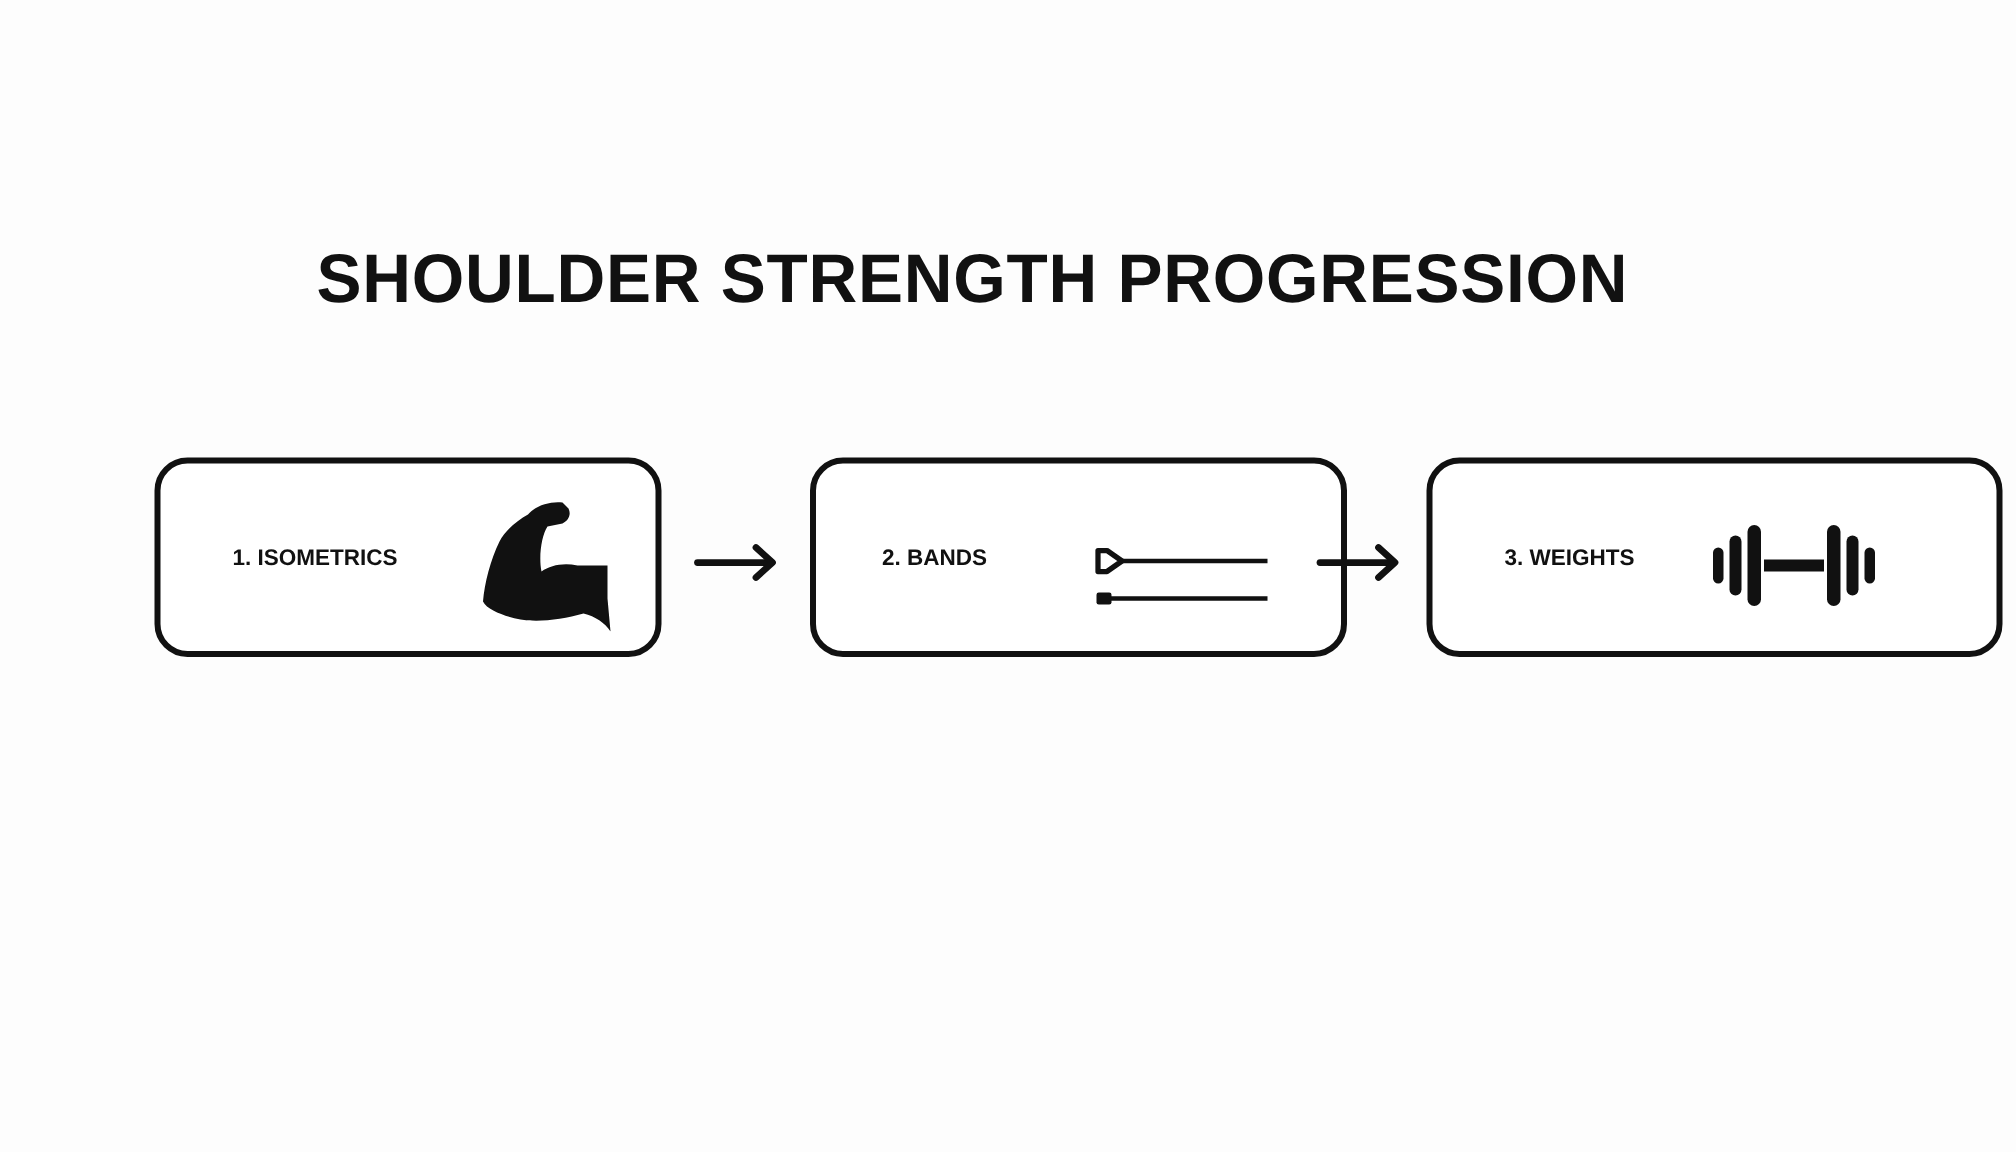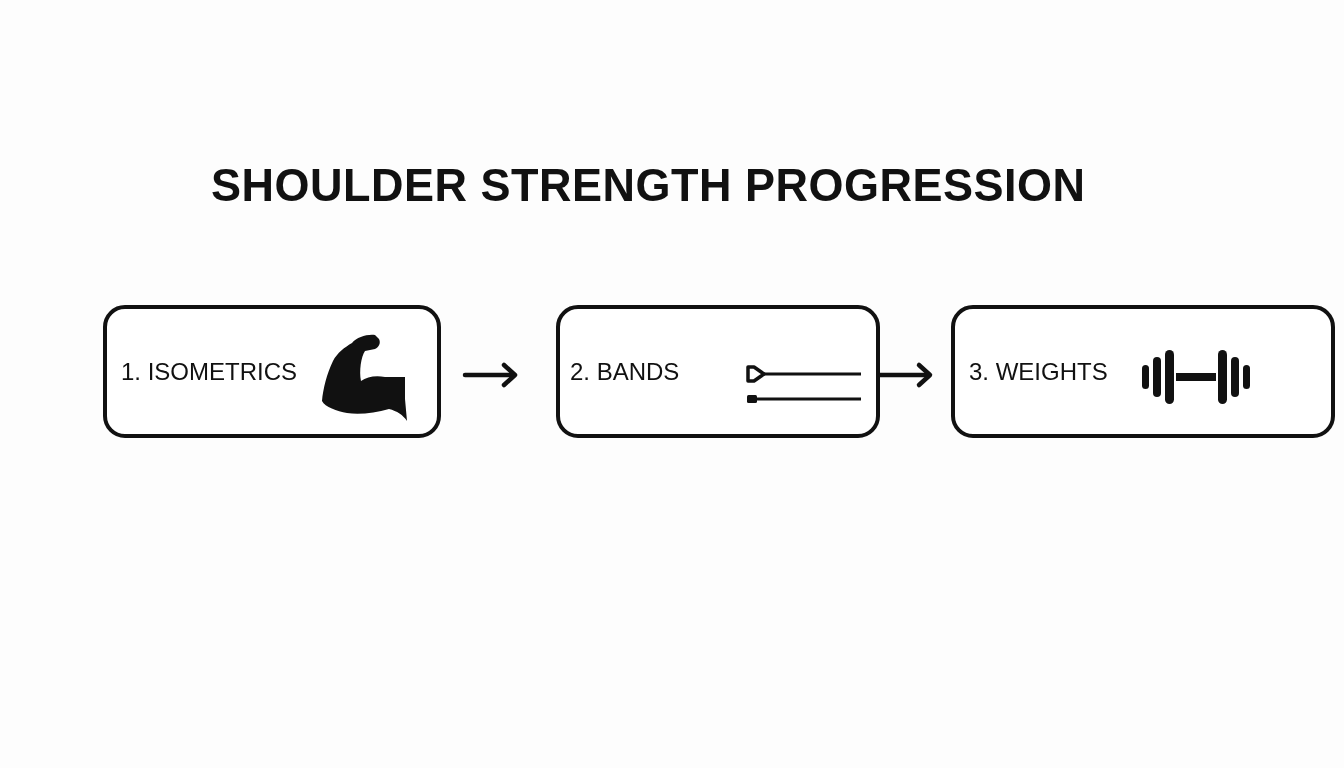--- a/index.html
+++ b/index.html
@@ -16,21 +16,21 @@
     transform: scaleY(1.02);
     white-space: nowrap;
   }
   .step {
     position: absolute; top: 305px; height: 133px;
     border: 4px solid #111; border-radius: 22px;
     box-sizing: border-box; background: #fff;
   }
   .step-label {
     position: absolute; top: 50%; transform: translateY(-50%);
-    font-size: 24px; font-weight: 400; white-space: nowrap;
+    font-size: 15px; font-weight: 700; white-space: nowrap; margin-left: 34px;
   }
   .step-icon { position: absolute; }
   .arrow { position: absolute; top: 360px; }
 </style>
 </head>
 <body>
 
 <div class="title">SHOULDER STRENGTH PROGRESSION</div>
 
 <div class="step" style="left:103px; width:338px;">
@@ -38,21 +38,21 @@
   <svg class="step-icon" style="left:212px; top:20px;" width="90" height="92" viewBox="0 0 90 92">
     <path fill="#111" d="M33 14 C38 8 48 5 56 6 L60 10 C62 14 60 18 56 20 L46 22 C42 28 40 42 42 52 C48 48 56 46 66 48 L86 48 L86 70 L88 92 C84 86 78 82 70 80 C56 84 40 86 28 84 C18 82 6 78 3 72 C4 60 8 44 14 32 C18 24 26 18 33 14 Z"></path>
   </svg>
 </div>
 
 <svg class="arrow" style="left:462px;" width="58" height="30" viewBox="0 0 58 30">
   <line x1="3" y1="15" x2="52" y2="15" stroke="#111" stroke-width="4.5" stroke-linecap="round"></line>
   <polyline points="42,5 53,15 42,25" fill="none" stroke="#111" stroke-width="4.5" stroke-linecap="round" stroke-linejoin="round"></polyline>
 </svg>
 
-<div class="step" style="left:556px; width:324px;">
+<div class="step" style="left:540px; width:358px;">
   <span class="step-label" style="left:10px;">2. BANDS</span>
   <svg class="step-icon" style="left:184px; top:54px;" width="120" height="46" viewBox="0 0 120 46">
     <path d="M4 4 L4 18 L10 18 L20 11 L10 4 Z" fill="none" stroke="#111" stroke-width="3.5" stroke-linejoin="round"></path>
     <line x1="20" y1="11" x2="117" y2="11" stroke="#111" stroke-width="3"></line>
     <rect x="3" y="32" width="10" height="8" rx="1.5" fill="#111"></rect>
     <line x1="12" y1="36" x2="117" y2="36" stroke="#111" stroke-width="3"></line>
   </svg>
 </div>
 
 <svg class="arrow" style="left:877px;" width="58" height="30" viewBox="0 0 58 30">

